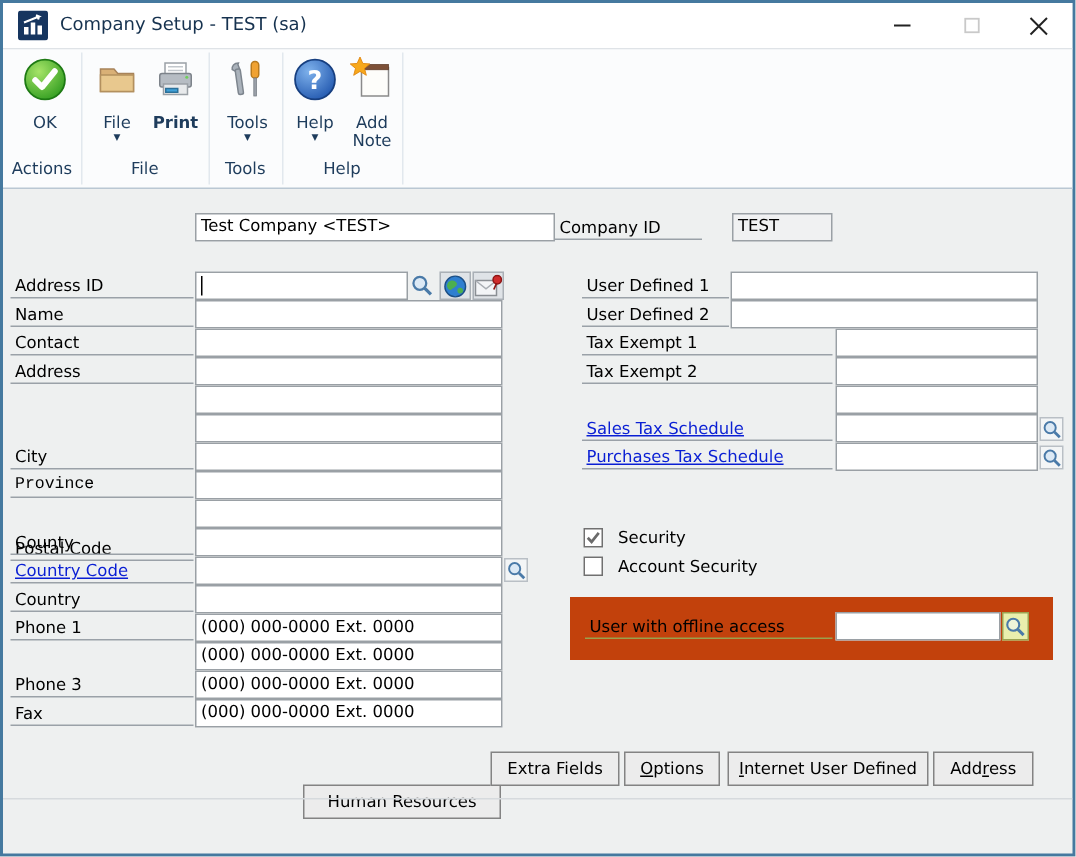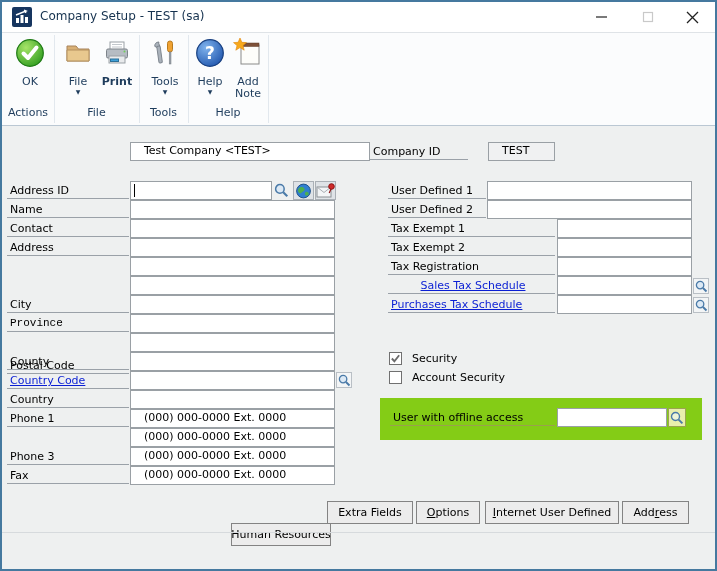--- a/index.html
+++ b/index.html
@@ -12,21 +12,21 @@
   
   .ribbon{position:absolute;top:31px;left:0;right:0;height:92px;background:#fbfcfd;border-bottom:1px solid #bac7d3;}
   .rsep{position:absolute;top:2px;bottom:2px;width:1px;background:#e2e8ee;}
   .rbtn{position:absolute;top:5px;display:flex;flex-direction:column;align-items:center;}
   .rbtn .ric{width:30px;height:30px;}
   .rbtn .rlabel{margin-top:8px;color:#1e3c5c;font-size:11px;line-height:12px;text-align:center;white-space:nowrap;}
   .rbtn .arrow{color:#1e3c5c;font-size:6px;line-height:6px;margin-top:1px;}
   .rgroup{position:absolute;top:73px;color:#1e3c5c;text-align:center;font-size:11px;}
   
   .lblcell{position:absolute;height:17px;line-height:17px;border-bottom:1px solid #9aa1a8;padding-left:3px;box-sizing:border-box;white-space:nowrap;overflow:hidden;}
-  .tb{position:absolute;background:#fff;border:1px solid #9aa0a5;box-sizing:border-box;height:19px;line-height:16px;padding:0 13px;font-size:11px;white-space:nowrap;overflow:hidden;}
+  .tb{position:absolute;background:#fff;border:1px solid #9aa0a5;box-sizing:border-box;height:19px;line-height:16px;padding:0 3px;font-size:11px;white-space:nowrap;overflow:hidden;}
   .tb.ro{background:#f0f1f2;}
   .req{color:#cc1414;font-weight:bold;}
   .link{color:#0a1fd4;text-decoration:underline;cursor:pointer;}
   .lkp{position:absolute;width:16px;height:16px;display:flex;align-items:center;justify-content:center;background:#f3f5f6;border:1px solid #b9bfc5;box-sizing:border-box;padding:0;cursor:pointer;}
   .mini-btn{position:absolute;width:21px;height:19px;display:flex;align-items:center;justify-content:center;background:#dfe3e7;border:1px solid #aab0b6;box-sizing:border-box;padding:0;cursor:pointer;}
   .mini-plain{position:absolute;width:21px;height:19px;display:flex;align-items:center;justify-content:center;background:transparent;border:none;padding:0;cursor:pointer;}
   .cb{position:absolute;width:13px;height:13px;background:#fff;border:1px solid #707070;box-sizing:border-box;display:flex;align-items:center;justify-content:center;cursor:pointer;padding:0;}
   .cblabel{position:absolute;height:14px;line-height:14px;white-space:nowrap;}
   .hl-panel{position:absolute;left:378px;top:396px;width:322px;height:42px;}
   .caret{position:absolute;width:1px;height:13px;background:#000;}
@@ -229,24 +229,23 @@
 
   <div class="lblcell" style="left:386px;top:199px;width:98px;">User Defined 2</div>
   <div class="tb" style="left:485px;top:198px;width:205px;"></div>
 
   <div class="lblcell" style="left:386px;top:218px;width:167px;">Tax Exempt 1</div>
   <div class="tb" style="left:555px;top:217px;width:135px;"></div>
 
   <div class="lblcell" style="left:386px;top:237px;width:167px;">Tax Exempt 2</div>
   <div class="tb" style="left:555px;top:236px;width:135px;"></div>
 
-  <div class="lblcell" style="left:386px;top:256px;width:167px;">Tax Registration</div>
   <div class="tb" style="left:555px;top:255px;width:135px;"></div>
 
-  <div class="lblcell" style="left:386px;top:275px;width:167px;text-align:center;"><span class="link">Sales Tax Schedule</span></div>
+  <div class="lblcell" style="left:386px;top:275px;width:167px;"><span class="link">Sales Tax Schedule</span></div>
   <div class="tb" style="left:555px;top:274px;width:135px;"></div>
   <button class="lkp" style="left:691px;top:276px;">
     <svg width="13" height="13" viewBox="0 0 14 14">
         <circle cx="5.5" cy="5.5" r="4" fill="#dce9f5" stroke="#4a7aa8" stroke-width="1.4"></circle>
         <line x1="8.6" y1="8.6" x2="12.4" y2="12.4" stroke="#4a7aa8" stroke-width="2"></line>
       </svg>
   </button>
 
   <div class="lblcell" style="left:386px;top:294px;width:167px;"><span class="link">Purchases Tax Schedule</span></div>
   <div class="tb" style="left:555px;top:293px;width:135px;"></div>
@@ -264,32 +263,32 @@
   </button>
   <div class="cblabel" style="left:410px;top:350px;">Security</div>
 
   <button class="cb" style="left:387px;top:369px;">
     <svg width="11" height="11" viewBox="0 0 12 12" style="visibility: hidden;">
         <polyline points="2,6 4.8,9 10,2.5" stroke="#6b6b6b" stroke-width="2" fill="none"></polyline>
       </svg>
   </button>
   <div class="cblabel" style="left:410px;top:369px;">Account Security</div>
 
-  <div class="hl-panel" id="hl-panel" style="background: #84cc16;">
+  <div class="hl-panel" id="hl-panel" style="background: #c2410c;">
     <div class="lblcell" style="left:10px;top:11px;width:165px;border-bottom-color:#9aa04d;">User with offline access</div>
     <div class="tb" style="left:177px;top:10px;width:110px;"></div>
     <button class="lkp" style="left:288px;top:10px;width:18px;height:19px;background:#e9efad;border-color:#9ba352;">
       <svg width="14" height="14" viewBox="0 0 14 14">
           <circle cx="5.5" cy="5.5" r="4" fill="#eef4d9" stroke="#4a7aa8" stroke-width="1.4"></circle>
           <line x1="8.6" y1="8.6" x2="12.4" y2="12.4" stroke="#4a7aa8" stroke-width="2"></line>
         </svg>
     </button>
   </div>
 
-  <button class="fbtn" style="left:200px;top:521px;width:100px;margin-left:29px;">
+  <button class="fbtn" style="left:200px;top:521px;width:132px;">
       <span>Human Resources</span>
       <span class="accel"></span>
       <span></span>
     </button>
   <button class="fbtn" style="left:325px;top:499px;width:86px;">
       <span>Extra Fields</span>
       <span class="accel"></span>
       <span></span>
     </button>
   <button class="fbtn" style="left:414px;top:499px;width:64px;">

